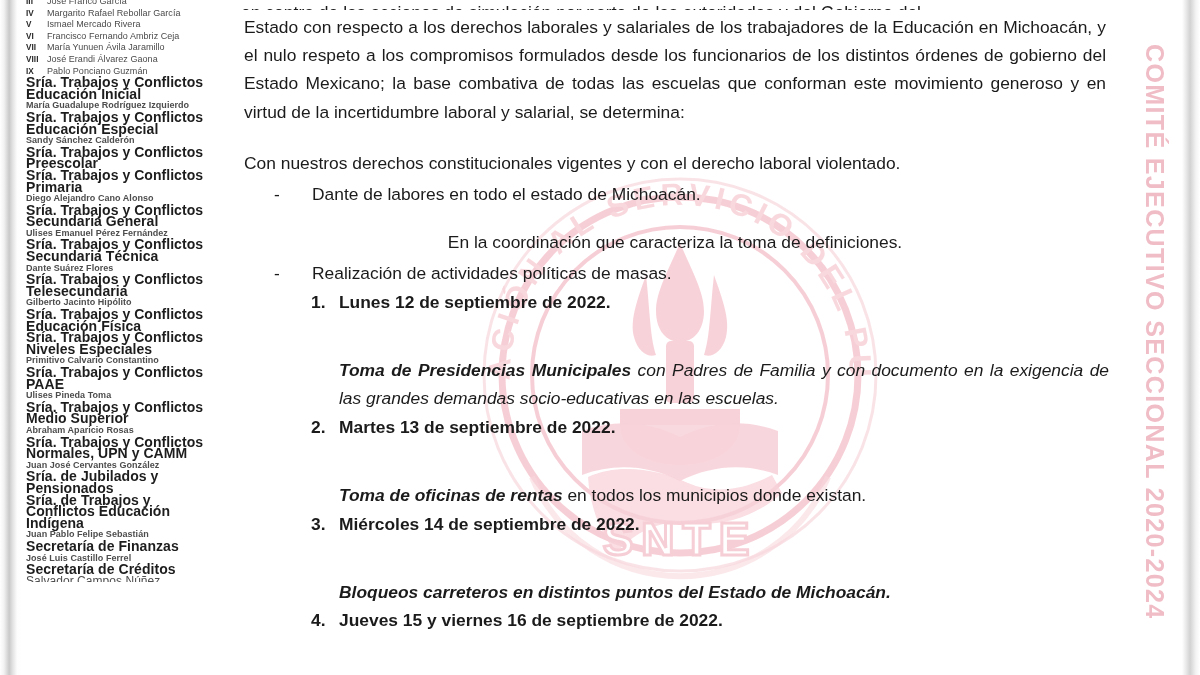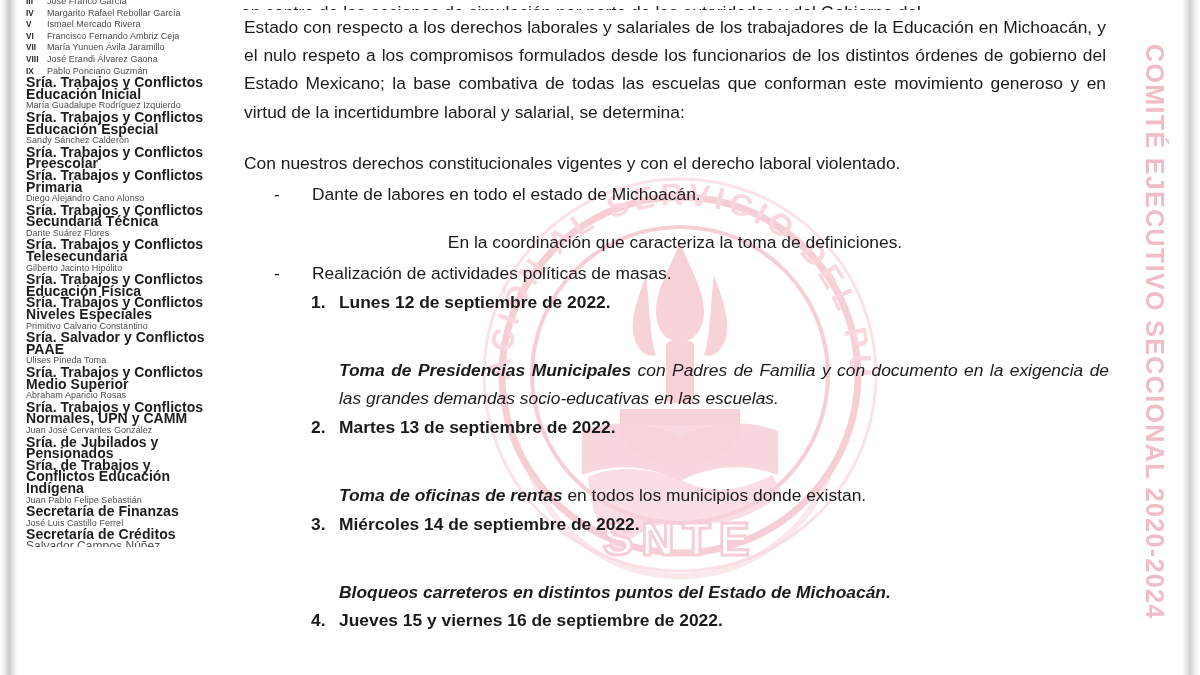--- a/index.html
+++ b/index.html
@@ -68,21 +68,21 @@
     color:#4a4a4a;
     font-size:9px;
   }
   #sidebar .cargo{
     font-weight:700;
     color:#1d1d1d;
     font-size:14px;
     display:block;
   }
   #sidebar .persona{
-    font-weight:400;
+    font-weight:700;
     color:#4d4d4d;
     font-size:9px;
     display:block;
   }
   #sidebar .clip-last{
     display:block;
     height:6px;
     overflow:hidden;
     font-weight:400;
     color:#4d4d4d;
@@ -241,37 +241,41 @@
         </div>
       <div>
           <span class="cargo">Sría. Trabajos y Conflictos Preescolar</span>
           <span class="persona"></span>
         </div>
       <div>
           <span class="cargo">Sría. Trabajos y Conflictos Primaria</span>
           <span class="persona">Diego Alejandro Cano Alonso</span>
         </div>
       <div>
+          <span class="cargo">Sría. Trabajos y Conflictos Secundaria General</span>
+          <span class="persona">Ulises Emanuel Pérez Fernández</span>
+        </div>
+      <div>
           <span class="cargo">Sría. Trabajos y Conflictos Secundaria Técnica</span>
           <span class="persona">Dante Suárez Flores</span>
         </div>
       <div>
           <span class="cargo">Sría. Trabajos y Conflictos Telesecundaria</span>
           <span class="persona">Gilberto Jacinto Hipólito</span>
         </div>
       <div>
           <span class="cargo">Sría. Trabajos y Conflictos Educación Física</span>
           <span class="persona"></span>
         </div>
       <div>
           <span class="cargo">Sría. Trabajos y Conflictos Niveles Especiales</span>
           <span class="persona">Primitivo Calvario Constantino</span>
         </div>
       <div>
-          <span class="cargo">Sría. Salvador y Conflictos PAAE</span>
+          <span class="cargo">Sría. Trabajos y Conflictos PAAE</span>
           <span class="persona">Ulises Pineda Toma</span>
         </div>
       <div>
           <span class="cargo">Sría. Trabajos y Conflictos Medio Superior</span>
           <span class="persona">Abraham Aparicio Rosas</span>
         </div>
       <div>
           <span class="cargo">Sría. Trabajos y Conflictos Normales, UPN y CAMM</span>
           <span class="persona">Juan José Cervantes González</span>
         </div>

